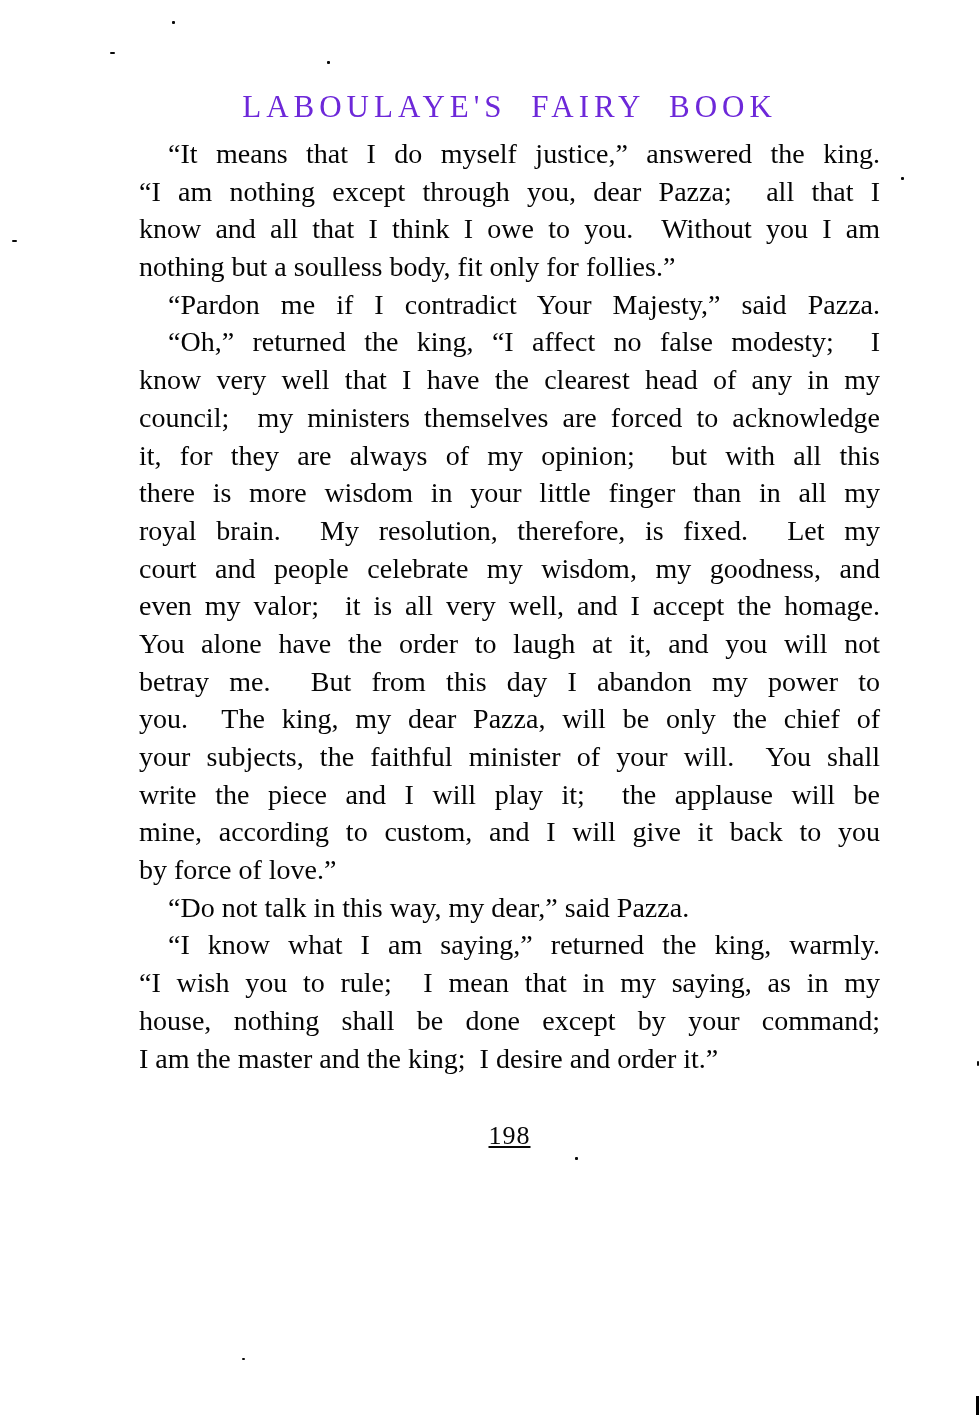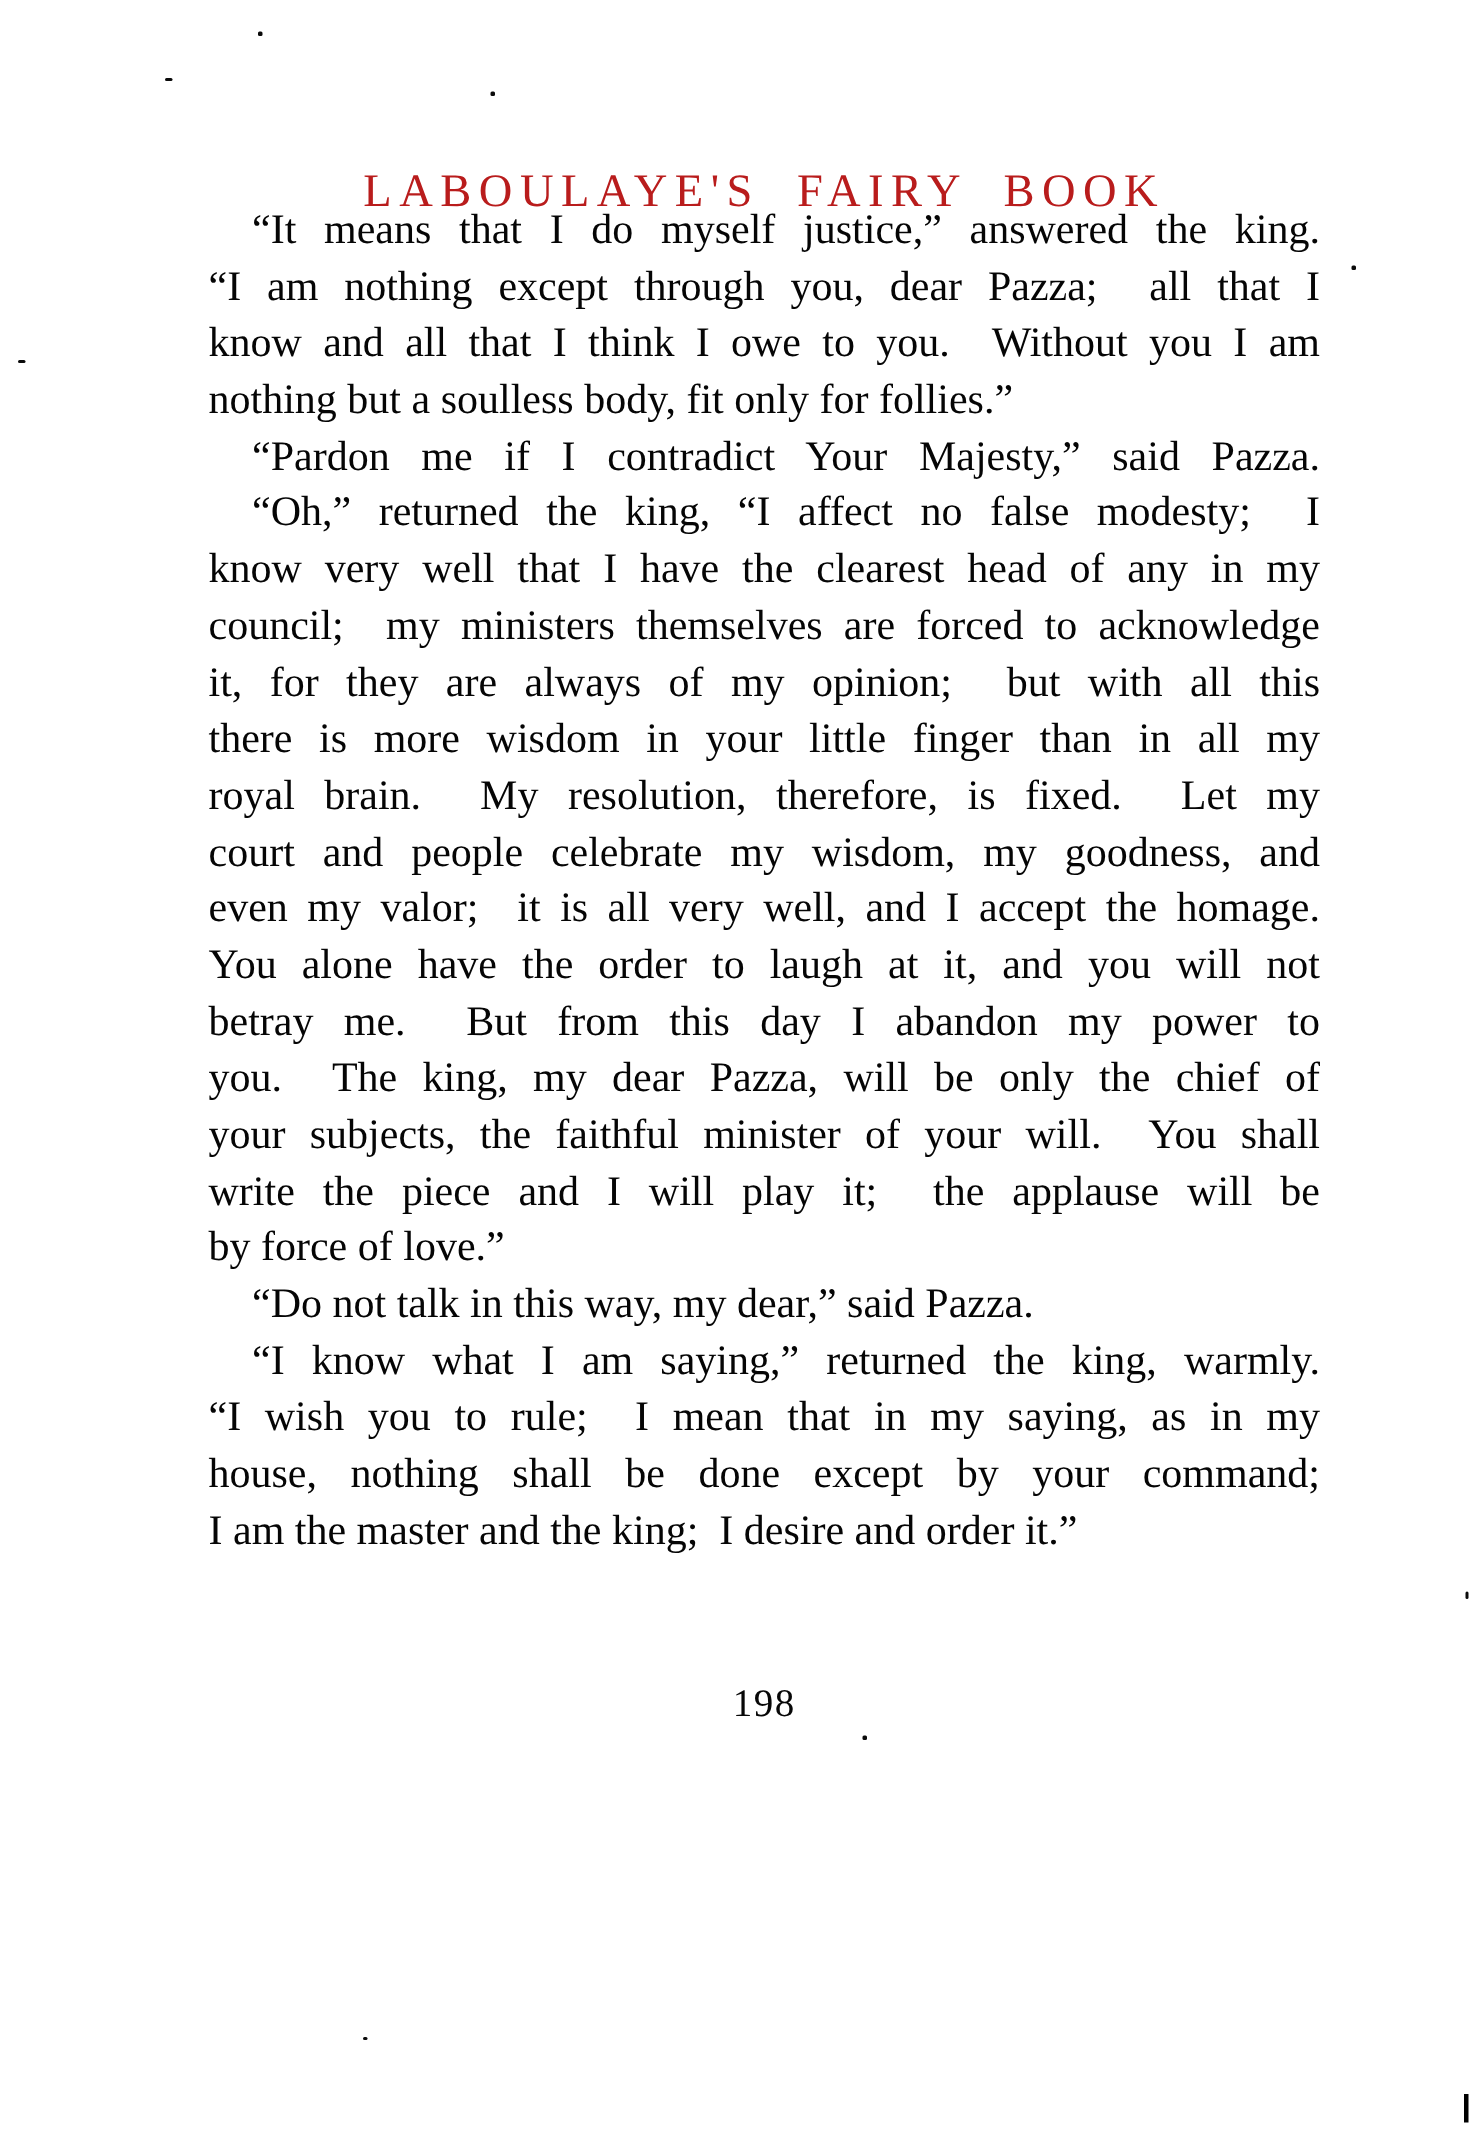--- a/index.html
+++ b/index.html
@@ -24,22 +24,21 @@
   .running-header {
     position: absolute;
     top: 89px;
     left: 139px;
     width: 741px;
     text-align: center;
     font-size: 31px;
     letter-spacing: 5px;
     word-spacing: 12px;
     white-space: nowrap;
-    color: #b91c1c;
-    margin-top: 20px;
+    color: #6d28d9;
   }
   .textblock {
     position: absolute;
     top: 135px;
     left: 139px;
     width: 741px;
     font-size: 28px;
     line-height: 37.7px;
     color: #050505;
   }
@@ -58,20 +57,21 @@
   }
   .folio {
     position: absolute;
     top: 1121px;
     left: 139px;
     width: 741px;
     text-align: center;
     font-size: 26px;
     letter-spacing: 1px;
     color: #070707;
+    text-decoration: underline;
   }
   .speck {
     position: absolute;
     background: #0a0a0a;
     border-radius: 1px;
   }
   .speck.s1 { left: 172px; top: 21px;  width: 3px; height: 3px; }
   .speck.s2 { left: 110px; top: 52px;  width: 5px; height: 2px; }
   .speck.s3 { left: 327px; top: 61px;  width: 3px; height: 3px; }
   .speck.s4 { left: 901px; top: 177px; width: 3px; height: 3px; }
@@ -107,20 +107,21 @@
       <div class="line just">it, for they are always of my opinion;  but with all this</div>
       <div class="line just">there is more wisdom in your little finger than in all my</div>
       <div class="line just">royal brain.  My resolution, therefore, is fixed.  Let my</div>
       <div class="line just">court and people celebrate my wisdom, my goodness, and</div>
       <div class="line just">even my valor;  it is all very well, and I accept the homage.</div>
       <div class="line just">You alone have the order to laugh at it, and you will not</div>
       <div class="line just">betray me.  But from this day I abandon my power to</div>
       <div class="line just">you.  The king, my dear Pazza, will be only the chief of</div>
       <div class="line just">your subjects, the faithful minister of your will.  You shall</div>
       <div class="line just">write the piece and I will play it;  the applause will be</div>
+      <div class="line just">mine, according to custom, and I will give it back to you</div>
       <div class="line">by force of love.”</div>
       <div class="line indent">“Do not talk in this way, my dear,” said Pazza.</div>
       <div class="line indent just">“I know what I am saying,” returned the king, warmly.</div>
       <div class="line just">“I wish you to rule;  I mean that in my saying, as in my</div>
       <div class="line just">house, nothing shall be done except by your command;</div>
       <div class="line">I am the master and the king;  I desire and order it.”</div>
     </div>
 
   <div class="folio">198</div>
 

